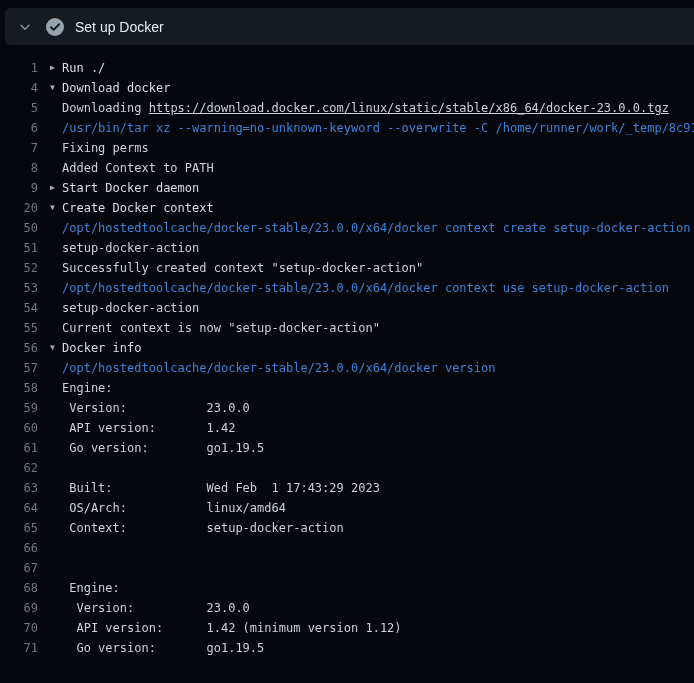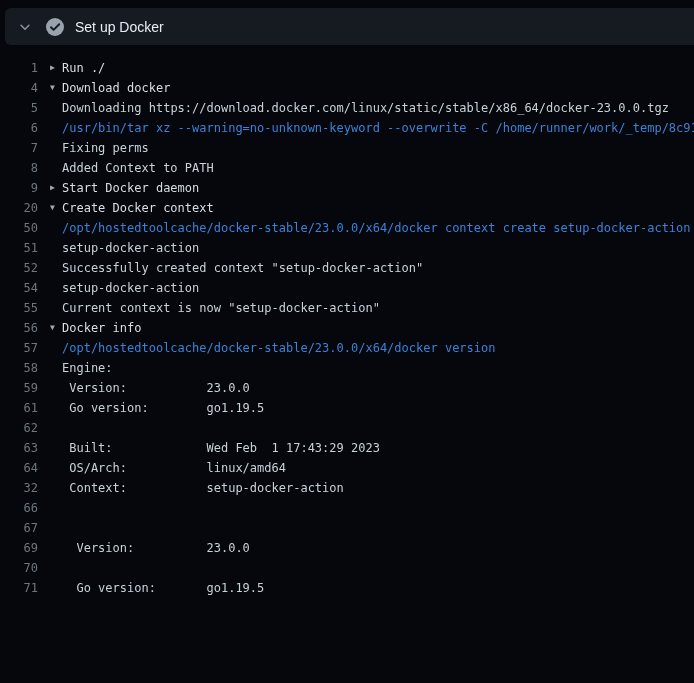--- a/index.html
+++ b/index.html
@@ -43,21 +43,21 @@
     flex:0 0 38px;width:38px;text-align:right;
     color:var(--num-color);cursor:pointer;
   }
   .content{margin-left:24px;position:relative;color:var(--text-color);}
   .content.group{color:var(--group-color);cursor:pointer;}
   .content.cmd{color:var(--command-blue);}
   .caret{
     position:absolute;left:-12px;top:0;height:20px;
     font-size:8px;line-height:20px;color:var(--caret-color);
   }
-  a.loglink{color:var(--text-color);cursor:pointer;}
+  a.loglink{color:var(--text-color);text-decoration:underline;cursor:pointer;}
 </style>
 </head>
 <body>
 
 <div class="window">
 
   <div class="step-header">
     <span class="chev">
       <svg width="14" height="14" viewBox="0 0 16 16">
         <path d="M3.5 6l4.5 4.5L12.5 6" fill="none" stroke="#8b949e" stroke-width="1.7" stroke-linecap="round" stroke-linejoin="round"></path>
@@ -77,31 +77,34 @@
       <div class="row"><span class="num">4</span><span class="content group"><span class="caret">▼</span>Download docker</span></div>
       <div class="row"><span class="num">5</span><span class="content">Downloading <a class="loglink">https://download.docker.com/linux/static/stable/x86_64/docker-23.0.0.tgz</a></span></div>
       <div class="row"><span class="num">6</span><span class="content cmd">/usr/bin/tar xz --warning=no-unknown-keyword --overwrite -C /home/runner/work/_temp/8c91</span></div>
       <div class="row"><span class="num">7</span><span class="content">Fixing perms</span></div>
       <div class="row"><span class="num">8</span><span class="content">Added Context to PATH</span></div>
       <div class="row"><span class="num">9</span><span class="content group"><span class="caret">▶</span>Start Docker daemon</span></div>
       <div class="row"><span class="num">20</span><span class="content group"><span class="caret">▼</span>Create Docker context</span></div>
       <div class="row"><span class="num">50</span><span class="content cmd">/opt/hostedtoolcache/docker-stable/23.0.0/x64/docker context create setup-docker-action</span></div>
       <div class="row"><span class="num">51</span><span class="content">setup-docker-action</span></div>
       <div class="row"><span class="num">52</span><span class="content">Successfully created context "setup-docker-action"</span></div>
+      <div class="row"><span class="num">53</span><span class="content cmd">/opt/hostedtoolcache/docker-stable/23.0.0/x64/docker context use setup-docker-action</span></div>
       <div class="row"><span class="num">54</span><span class="content">setup-docker-action</span></div>
       <div class="row"><span class="num">55</span><span class="content">Current context is now "setup-docker-action"</span></div>
       <div class="row"><span class="num">56</span><span class="content group"><span class="caret">▼</span>Docker info</span></div>
       <div class="row"><span class="num">57</span><span class="content cmd">/opt/hostedtoolcache/docker-stable/23.0.0/x64/docker version</span></div>
       <div class="row"><span class="num">58</span><span class="content">Engine:</span></div>
       <div class="row"><span class="num">59</span><span class="content"> Version:           23.0.0</span></div>
+      <div class="row"><span class="num">60</span><span class="content"> API version:       1.42</span></div>
       <div class="row"><span class="num">61</span><span class="content"> Go version:        go1.19.5</span></div>
       <div class="row"><span class="num">62</span></div>
       <div class="row"><span class="num">63</span><span class="content"> Built:             Wed Feb  1 17:43:29 2023</span></div>
       <div class="row"><span class="num">64</span><span class="content"> OS/Arch:           linux/amd64</span></div>
-      <div class="row"><span class="num">32</span><span class="content"> Context:           setup-docker-action</span></div>
+      <div class="row"><span class="num">65</span><span class="content"> Context:           setup-docker-action</span></div>
       <div class="row"><span class="num">66</span><span class="content"></span></div>
       <div class="row"><span class="num">67</span></div>
+      <div class="row"><span class="num">68</span><span class="content"> Engine:</span></div>
       <div class="row"><span class="num">69</span><span class="content">  Version:          23.0.0</span></div>
-      <div class="row"><span class="num">70</span></div>
+      <div class="row"><span class="num">70</span><span class="content">  API version:      1.42 (minimum version 1.12)</span></div>
       <div class="row"><span class="num">71</span><span class="content">  Go version:       go1.19.5</span></div>
     </div>
 
 </div>
 
 </body></html>

